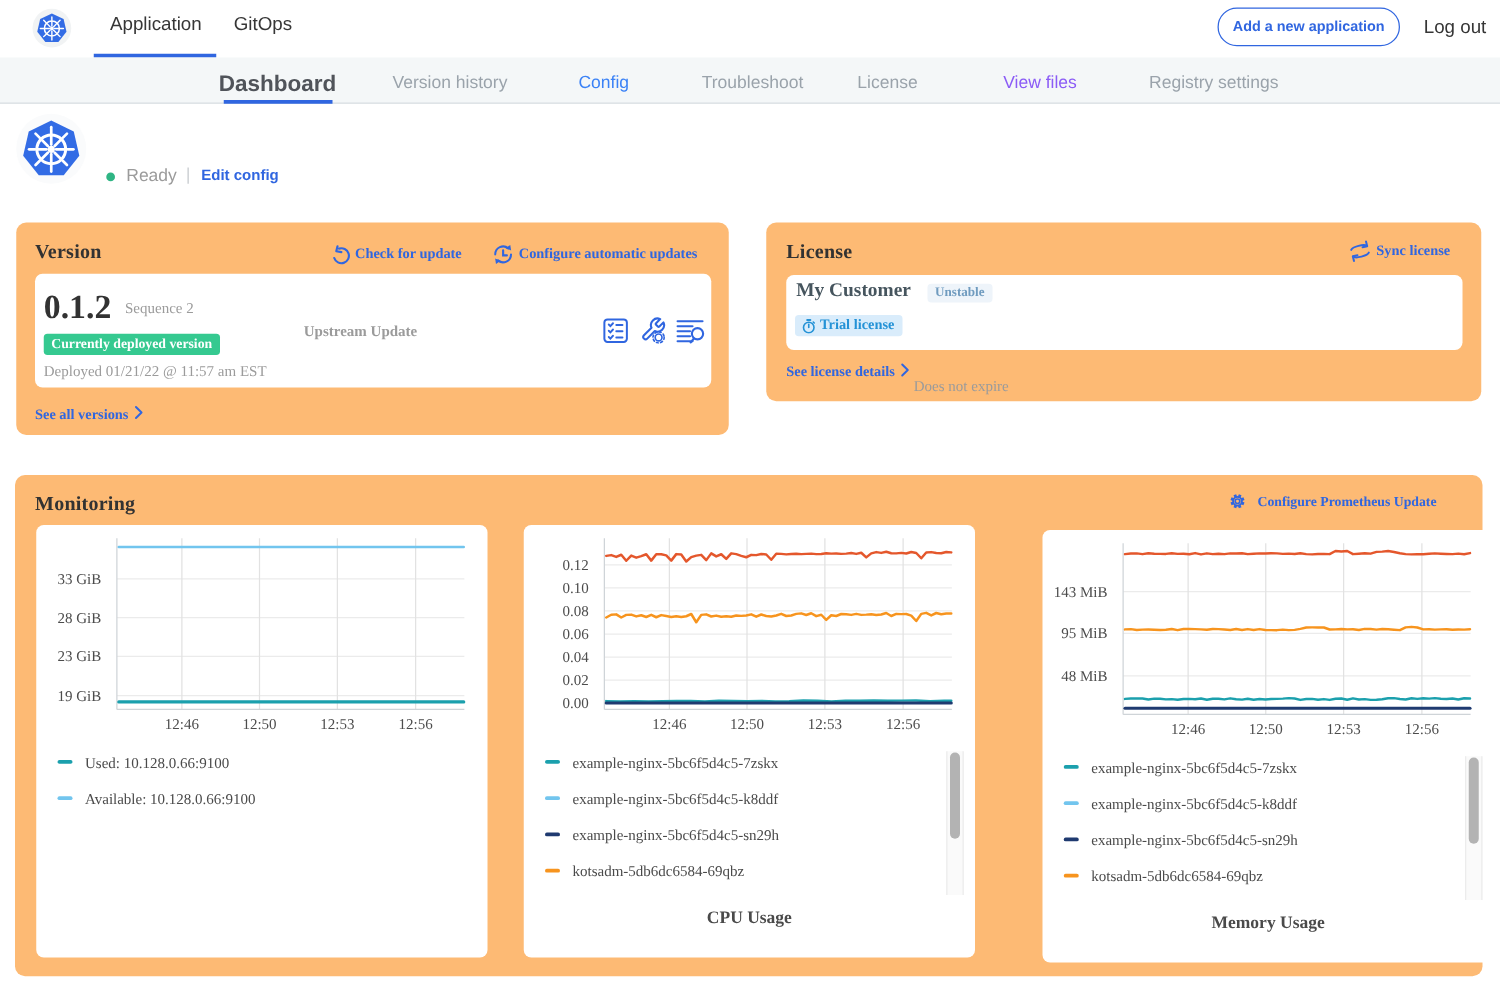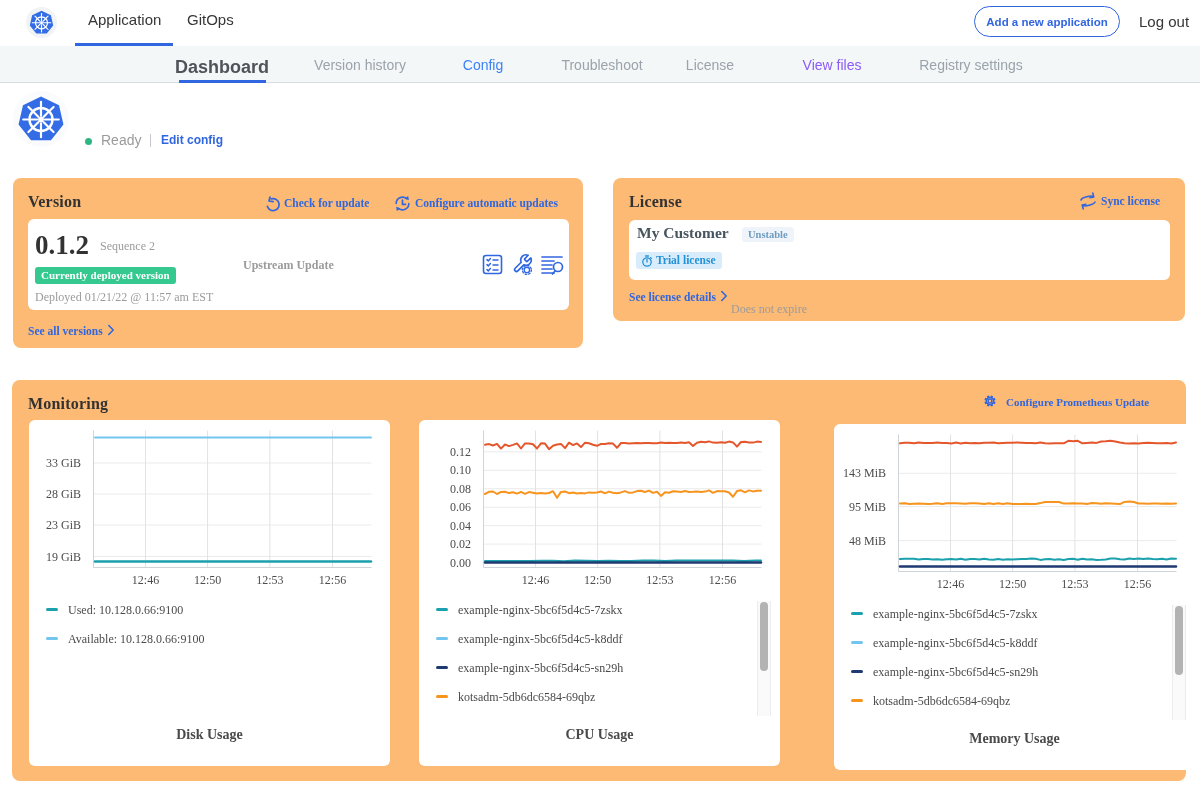--- a/index.html
+++ b/index.html
@@ -226,21 +226,20 @@
           <text x="52" y="140.5" text-anchor="end" class="tick">19 GiB</text>
           <text x="116.5" y="163.5" text-anchor="middle" class="tick">12:46</text>
           <text x="178.6" y="163.5" text-anchor="middle" class="tick">12:50</text>
           <text x="240.9" y="163.5" text-anchor="middle" class="tick">12:53</text>
           <text x="303.5" y="163.5" text-anchor="middle" class="tick">12:56</text>
           <path d="M66.0 17.5L342.0 17.5" fill="none" stroke="#72c5ee" stroke-width="2" stroke-linejoin="round" stroke-linecap="round"></path>
           <path d="M66.0 141.5L342.0 141.5" fill="none" stroke="#1ba0ad" stroke-width="2.5" stroke-linejoin="round" stroke-linecap="round"></path>
         </svg>
 <div class="legrow" style="left:17px;top:183px;"><span class="dash" style="background:#1ba0ad;"></span>Used: 10.128.0.66:9100</div>
         <div class="legrow" style="left:17px;top:212px;"><span class="dash" style="background:#72c5ee;"></span>Available: 10.128.0.66:9100</div>
-        <div class="chart-title" style="top:307px;">Disk Usage</div>
       </div>
 <div class="inner" style="left:407px;top:40px;width:361px;height:346px;">
 <svg class="abs" style="left:0;top:0;" width="361" height="172" viewBox="0 0 361 172">
           <line x1="64.5" y1="31.8" x2="342.5" y2="31.8" stroke="#ebebeb" stroke-width="1"></line>
           <line x1="64.5" y1="50.3" x2="342.5" y2="50.3" stroke="#ebebeb" stroke-width="1"></line>
           <line x1="64.5" y1="68.7" x2="342.5" y2="68.7" stroke="#ebebeb" stroke-width="1"></line>
           <line x1="64.5" y1="87.2" x2="342.5" y2="87.2" stroke="#ebebeb" stroke-width="1"></line>
           <line x1="64.5" y1="105.6" x2="342.5" y2="105.6" stroke="#ebebeb" stroke-width="1"></line>
           <line x1="64.5" y1="124.1" x2="342.5" y2="124.1" stroke="#ebebeb" stroke-width="1"></line>
           <line x1="64.5" y1="142.5" x2="342.5" y2="142.5" stroke="#ebebeb" stroke-width="1"></line>

